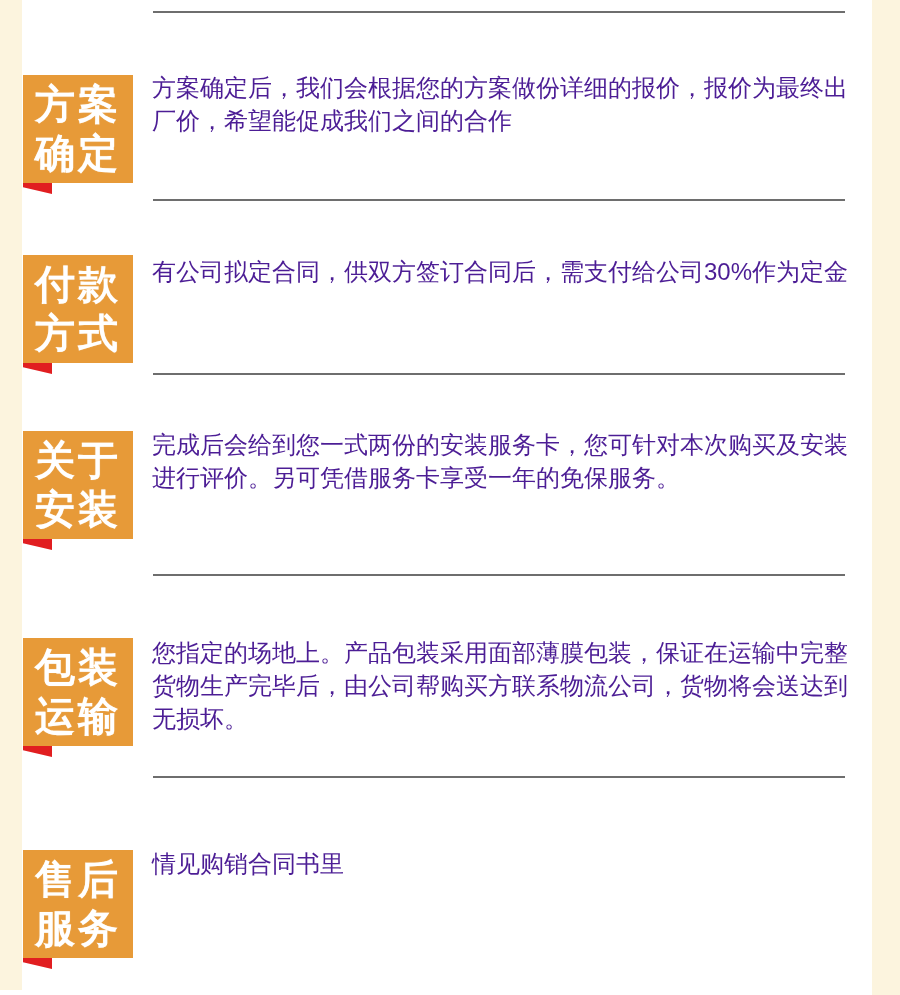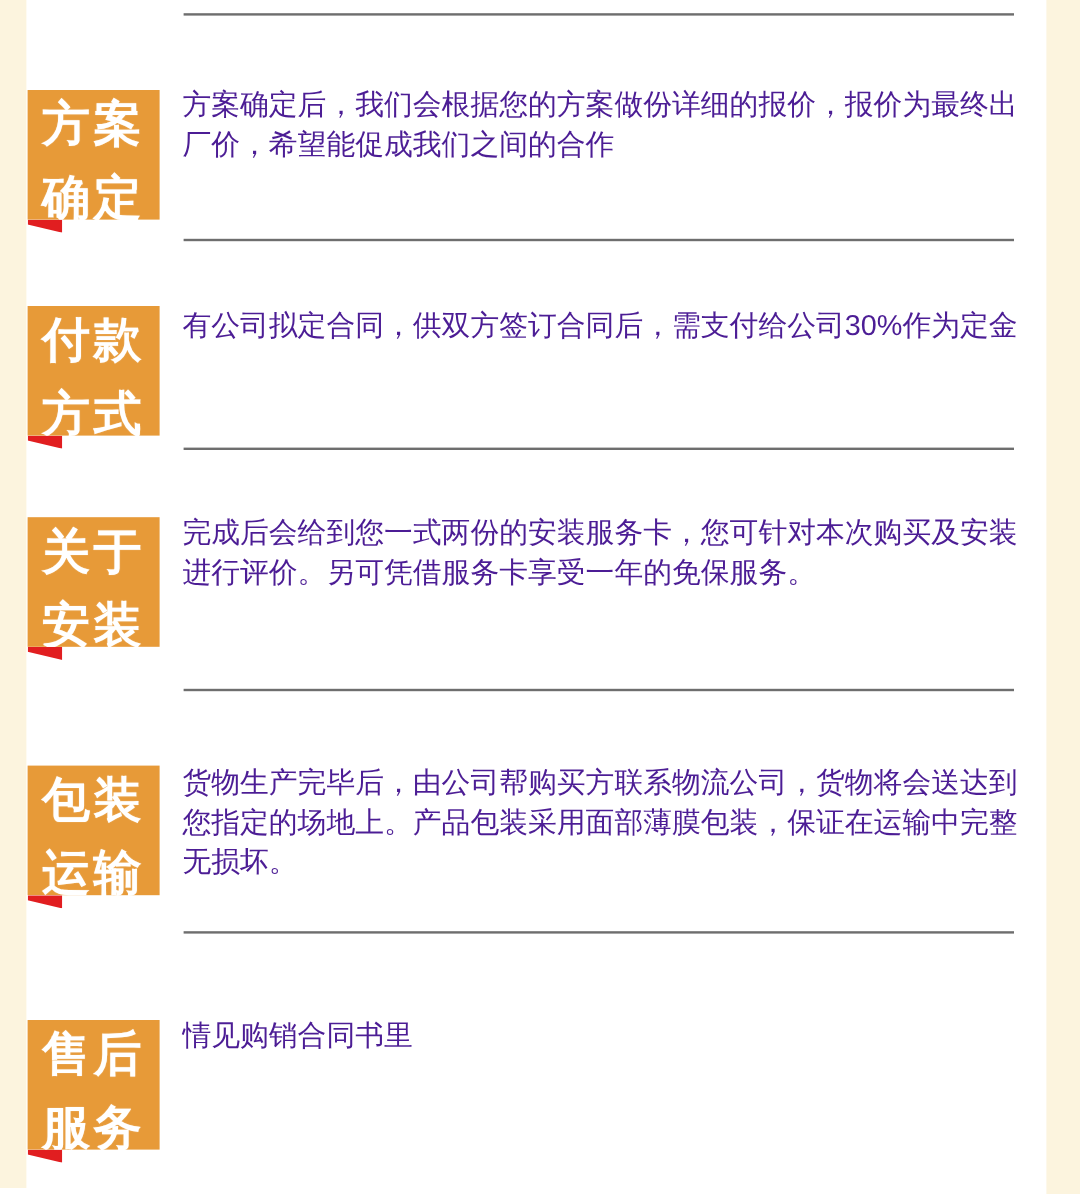--- a/index.html
+++ b/index.html
@@ -16,21 +16,21 @@
   .divider{
     position:absolute;left:153px;width:692px;height:2px;background:#6E6E6E;
   }
   .badge{
     position:absolute;left:23px;width:110px;height:108px;
     background:#E79A38;color:#ffffff;
     display:flex;flex-direction:column;align-items:center;justify-content:center;
     font-weight:bold;font-size:40px;line-height:49px;letter-spacing:3px;
     text-align:center;
   }
-  .badge .bline{text-shadow:0 0 1px rgba(255,255,255,.55);margin-top:12px;}
+  .badge .bline{text-shadow:0 0 1px rgba(255,255,255,.55);}
   .fold{
     position:absolute;left:23px;width:29px;height:11px;background:#E11E20;
     clip-path:polygon(0 0,100% 0,100% 100%,0 38%);
   }
   .text{
     position:absolute;left:152px;width:693px;
     color:#4c1d95;font-size:24px;line-height:33px;
   }
   .text .line{white-space:nowrap;}
   .text .line.fill{text-align:justify;text-align-last:justify;}
@@ -75,22 +75,22 @@
   <div class="line fill">完成后会给到您一式两份的安装服务卡，您可针对本次购买及安装</div>
   <div class="line">进行评价。另可凭借服务卡享受一年的免保服务。</div>
 </div>
 
 <div class="badge" style="top:638px">
   <div class="bline">包装</div>
   <div class="bline">运输</div>
 </div>
 <div class="fold" style="top:746px"></div>
 <div class="text" style="top:636px">
+  <div class="line fill">您指定的场地上。产品包装采用面部薄膜包装，保证在运输中完整</div>
   <div class="line fill">货物生产完毕后，由公司帮购买方联系物流公司，货物将会送达到</div>
-  <div class="line fill">您指定的场地上。产品包装采用面部薄膜包装，保证在运输中完整</div>
   <div class="line">无损坏。</div>
 </div>
 
 <div class="badge" style="top:850px">
   <div class="bline">售后</div>
   <div class="bline">服务</div>
 </div>
 <div class="fold" style="top:958px"></div>
 <div class="text" style="top:847px">
   <div class="line">情见购销合同书里</div>

